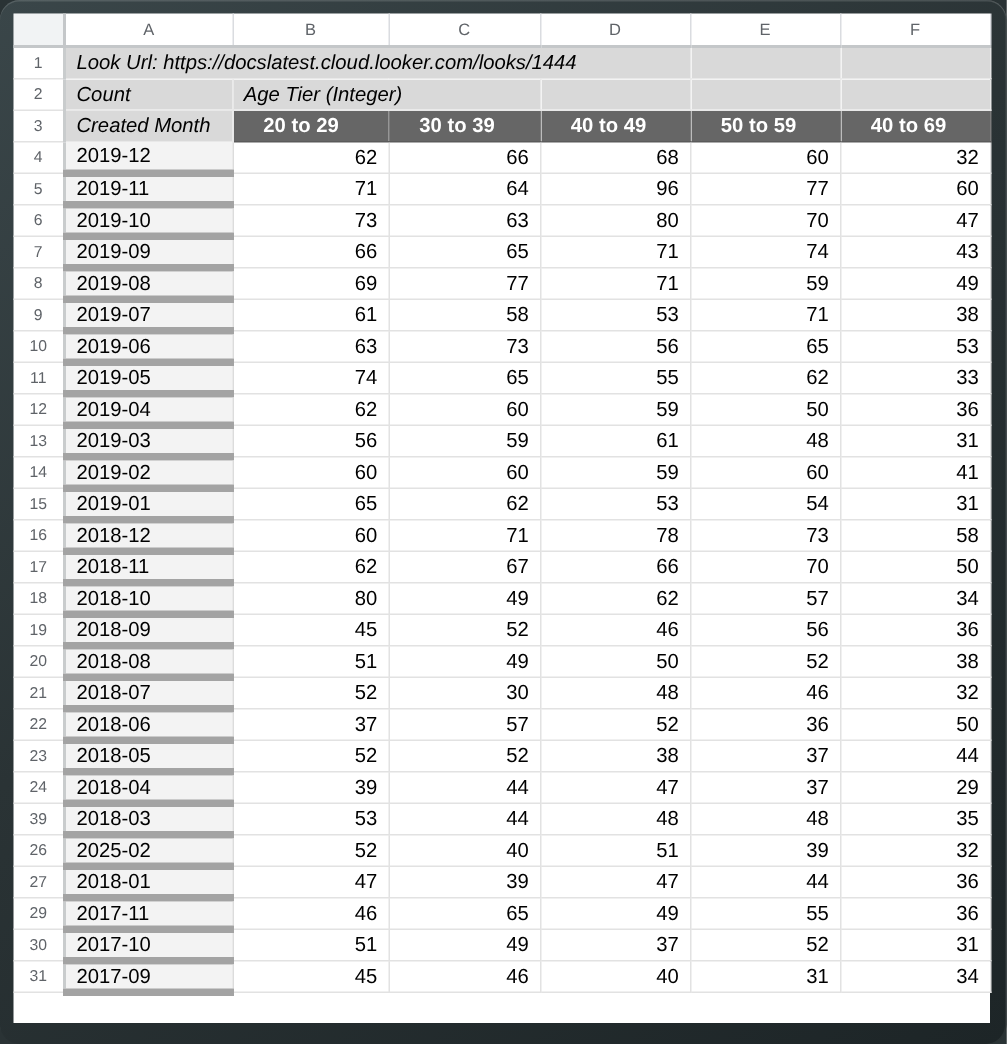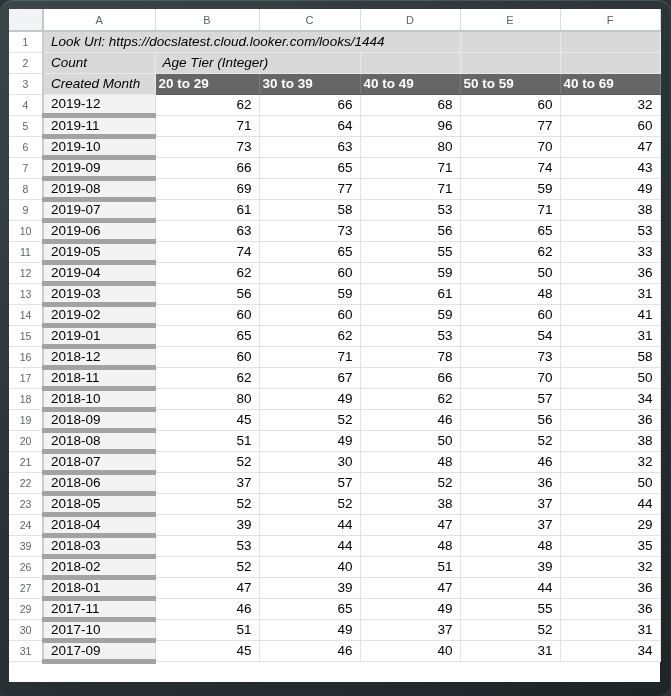--- a/index.html
+++ b/index.html
@@ -78,21 +78,21 @@
     border-bottom: 1px solid #e8e8e8;
   }
   .url-cell span { white-space: nowrap; }
   
   .tier {
     background: #666666;
     color: #ffffff;
     font-weight: bold;
     font-size: 13.5px;
     text-align: left;
-    padding-left: 3px;
+    padding-left: 20px;
     border-right: 1px solid #7b7b7b;
     border-bottom: 1px solid #5a5a5a;
   }
   
   .month {
     background: #f3f3f3;
     color: #000000;
     font-size: 13.5px;
     text-align: left;
     padding-left: 7px;
@@ -355,21 +355,21 @@
             <th class="rn">39</th>
             <td class="month">2018-03</td>
             <td class="num">53</td>
             <td class="num">44</td>
             <td class="num">48</td>
             <td class="num">48</td>
             <td class="num">35</td>
           </tr>
           <tr>
             <th class="rn">26</th>
-            <td class="month">2018-02</td>
+            <td class="month">2025-02</td>
             <td class="num">52</td>
             <td class="num">40</td>
             <td class="num">51</td>
             <td class="num">39</td>
             <td class="num">32</td>
           </tr>
           <tr>
             <th class="rn">27</th>
             <td class="month">2018-01</td>
             <td class="num">47</td>

